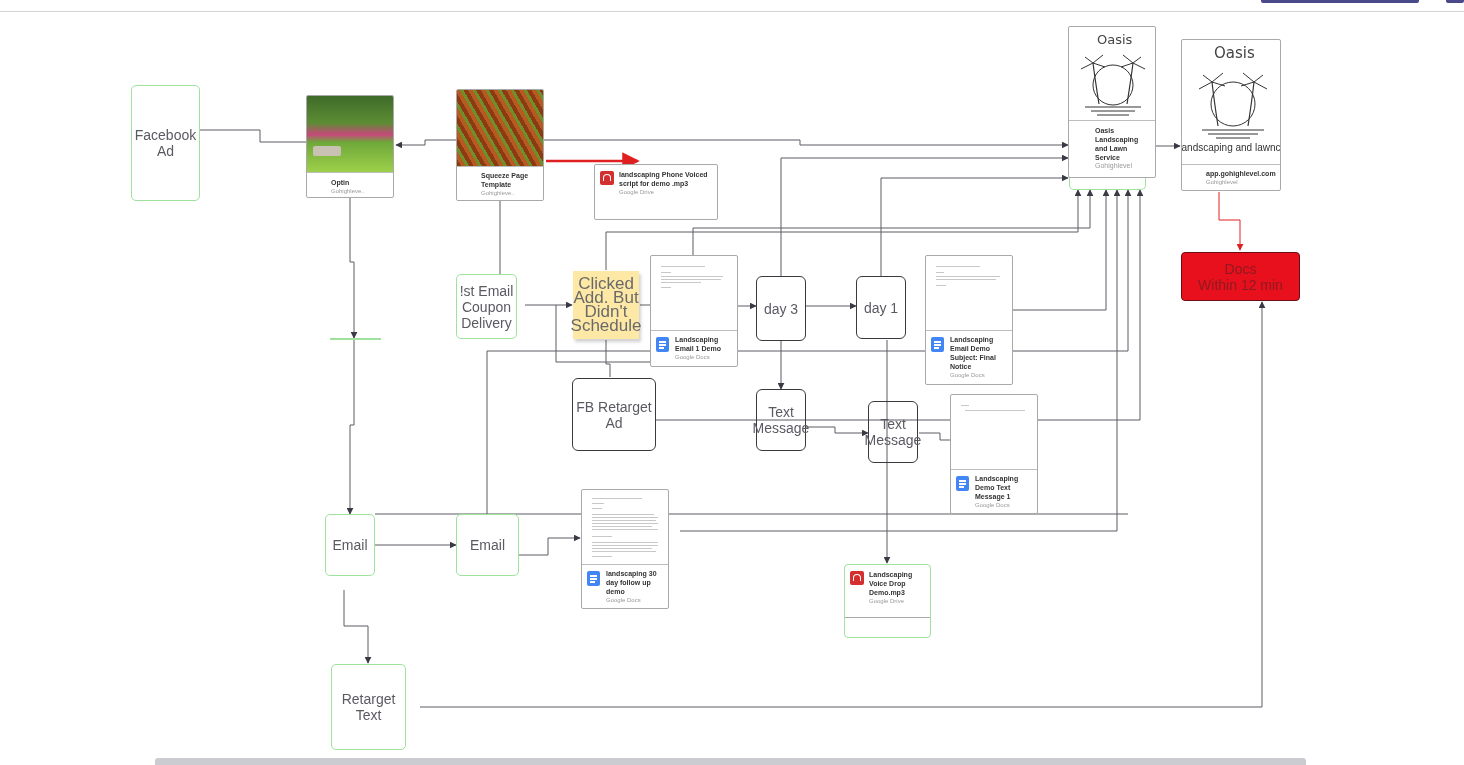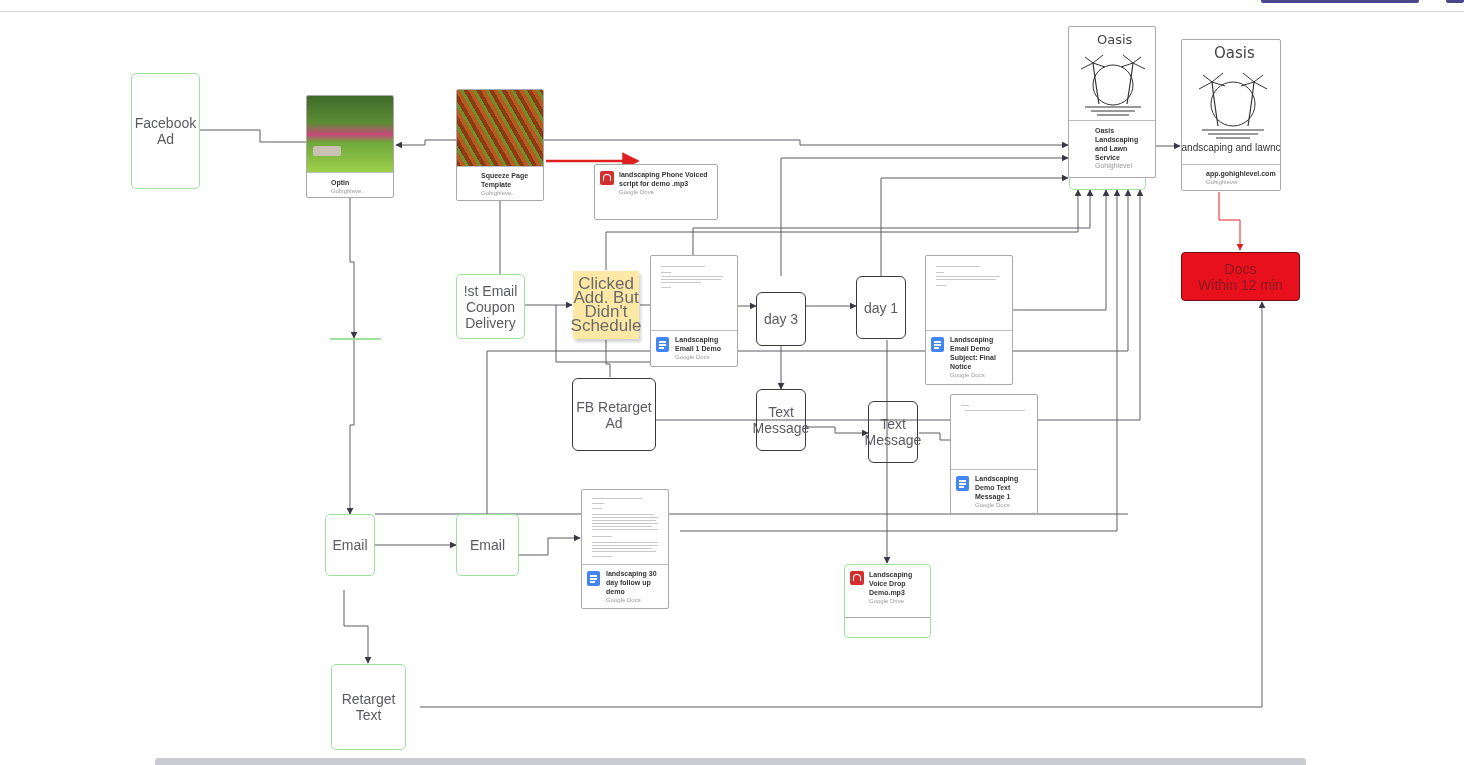--- a/index.html
+++ b/index.html
@@ -71,21 +71,21 @@
     <path d="M375,514 H1128"></path>
     <path d="M680,531 H1117 V190" marker-end="url(#ah)"></path>
     <path d="M1156,146 H1180" marker-end="url(#ah)"></path>
     <path d="M420,707 H1262 V302" marker-end="url(#ah)"></path>
   </g>
   <path d="M1219,192 V220 H1240 V250" fill="none" stroke="#e02020" stroke-width="1" marker-end="url(#ahr)"></path>
   <path d="M546,161 H638" fill="none" stroke="#e02020" stroke-width="2.5" marker-end="url(#ahr)"></path>
   <line x1="330" y1="339" x2="381" y2="339" stroke="#9ee29e" stroke-width="2"></line>
 </svg>
 
-<div class="shape green" style="left:131px;top:73px;width:69px;height:116px;">
+<div class="shape green" style="left:131px;top:85px;width:69px;height:116px;">
   <div>
       <div>Facebook</div>
       <div>Ad</div>
     </div>
 </div>
 
 <div class="card" style="left:306px;top:95px;width:88px;height:103px;">
   <div class="thumb" style="height:77px;background:linear-gradient(180deg,#3f6b2a 0%,#5c8d33 35%,#c7487a 50%,#6ea83a 60%,#9fd14a 100%);">
     <div style="position:absolute;left:6px;top:50px;width:28px;height:10px;background:#c9c2b2;border-radius:2px;"></div>
   </div>
@@ -106,21 +106,21 @@
 
 <div class="card" style="left:594px;top:164px;width:124px;height:56px;">
   <div class="micon" style="left:5px;top:6px;"></div>
   <div style="position:absolute;left:24px;top:5px;">
     <div class="ttl">landscaping Phone Voiced</div>
     <div class="ttl">script for demo .mp3</div>
     <div class="sub">Google Drive</div>
   </div>
 </div>
 
-<div class="shape green" style="left:456px;top:274px;width:69px;height:65px;">
+<div class="shape green" style="left:456px;top:274px;width:61px;height:65px;">
   <div>
       <div>!st Email</div>
       <div>Coupon</div>
       <div>Delivery</div>
     </div>
 </div>
 
 <div class="shape sticky" style="left:573px;top:271px;width:66px;height:68px;">
   <div>
       <div>Clicked</div>
@@ -146,21 +146,21 @@
         <i style="top:10px;width:5px"></i>
       </div>
     <div style="position:absolute;left:24px;top:4px;">
       <div class="ttl">Landscaping</div>
       <div class="ttl">Email 1 Demo</div>
       <div class="sub">Google Docs</div>
     </div>
   </div>
 </div>
 
-<div class="shape dark" style="left:756px;top:292px;width:50px;height:54px;">
+<div class="shape dark" style="left:756px;top:276px;width:50px;height:65px;">
   <span>day 3</span>
 </div>
 <div class="shape dark" style="left:856px;top:276px;width:50px;height:63px;">
   <span>day 1</span>
 </div>
 
 <div class="card" style="left:925px;top:255px;width:88px;height:130px;">
   <div class="thumb" style="height:77px;">
     <div class="docline" style="left:10px;top:10px;width:44px;"></div>
     <div class="docline" style="left:10px;top:16px;width:8px;"></div>

